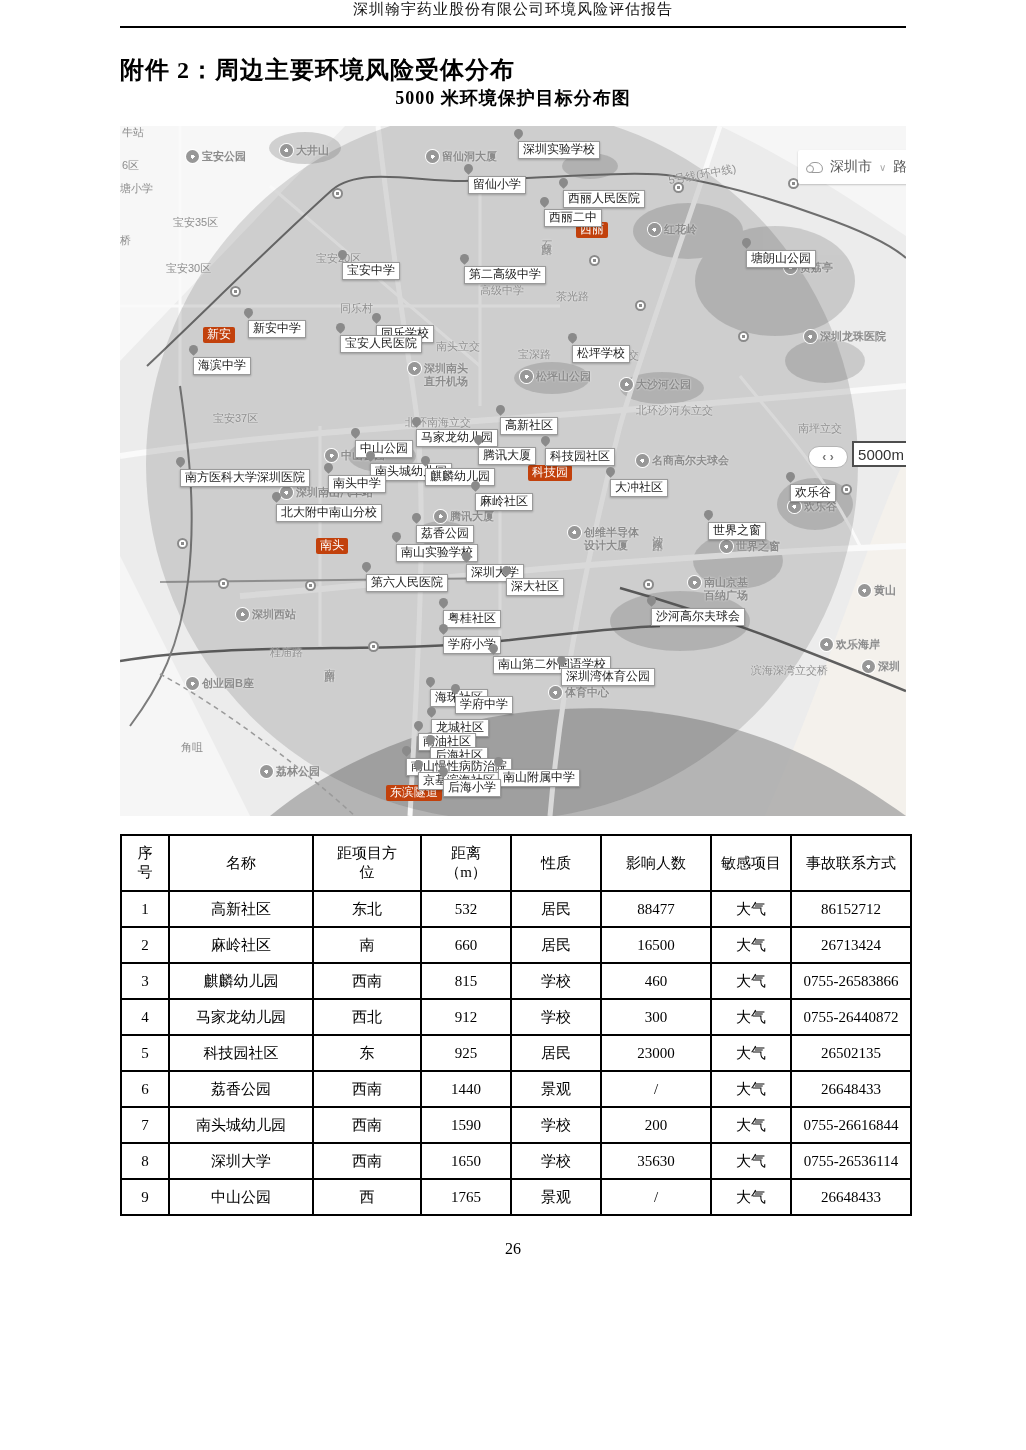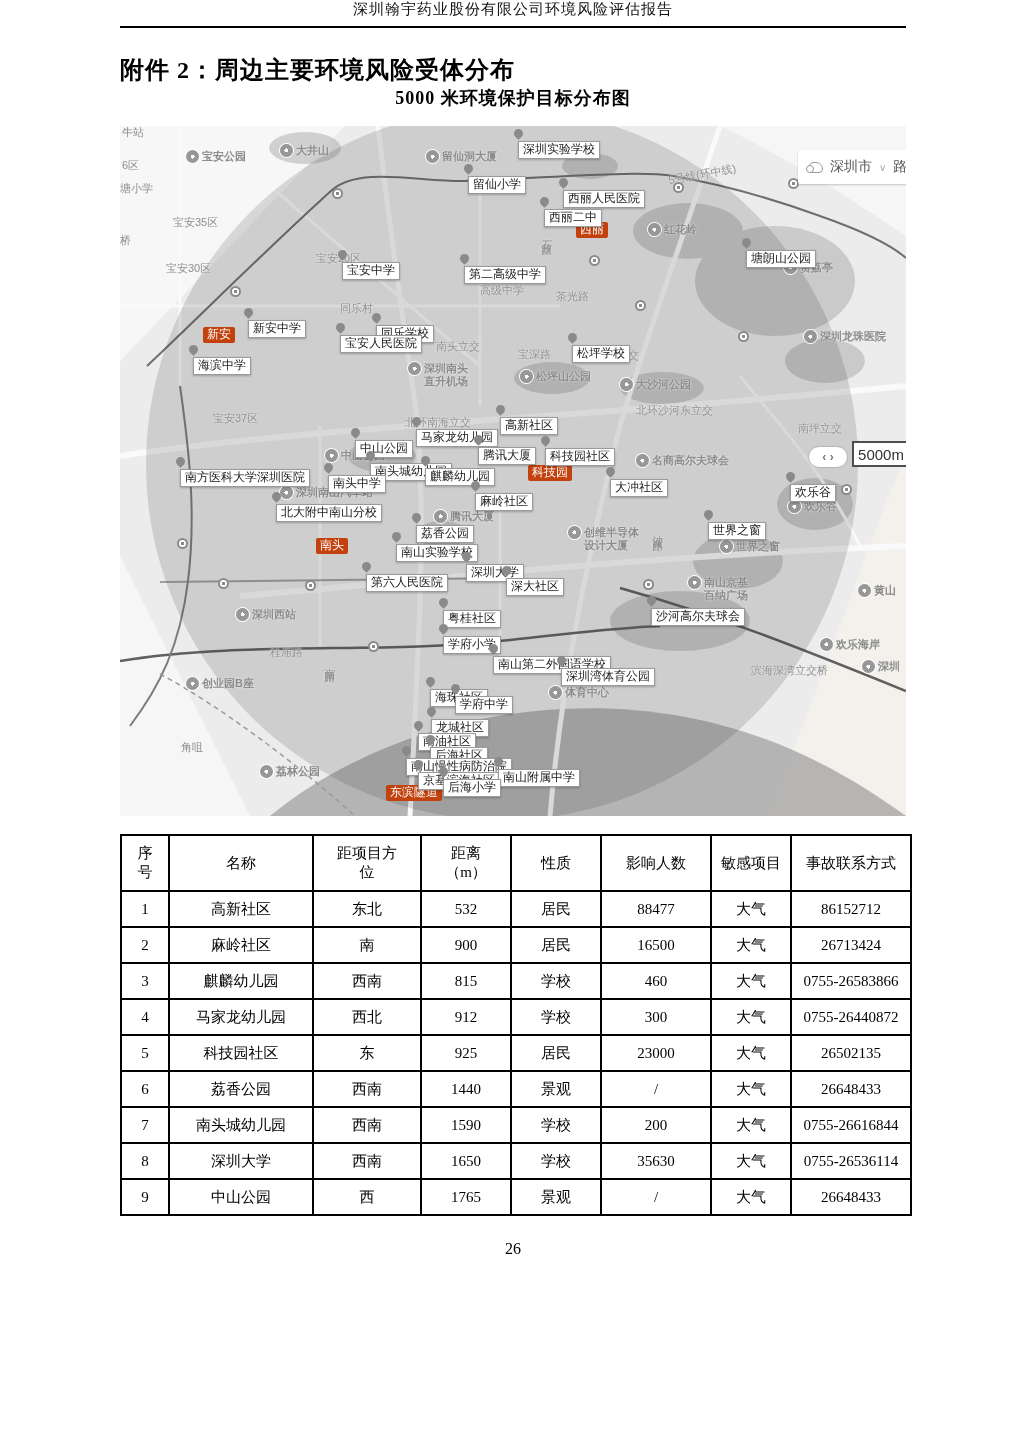--- a/index.html
+++ b/index.html
@@ -276,21 +276,21 @@
             <td>532</td>
             <td>居民</td>
             <td>88477</td>
             <td>大气</td>
             <td>86152712</td>
           </tr>
           <tr>
             <td>2</td>
             <td>麻岭社区</td>
             <td>南</td>
-            <td>900</td>
+            <td>660</td>
             <td>居民</td>
             <td>16500</td>
             <td>大气</td>
             <td>26713424</td>
           </tr>
           <tr>
             <td>3</td>
             <td>麒麟幼儿园</td>
             <td>西南</td>
             <td>815</td>

